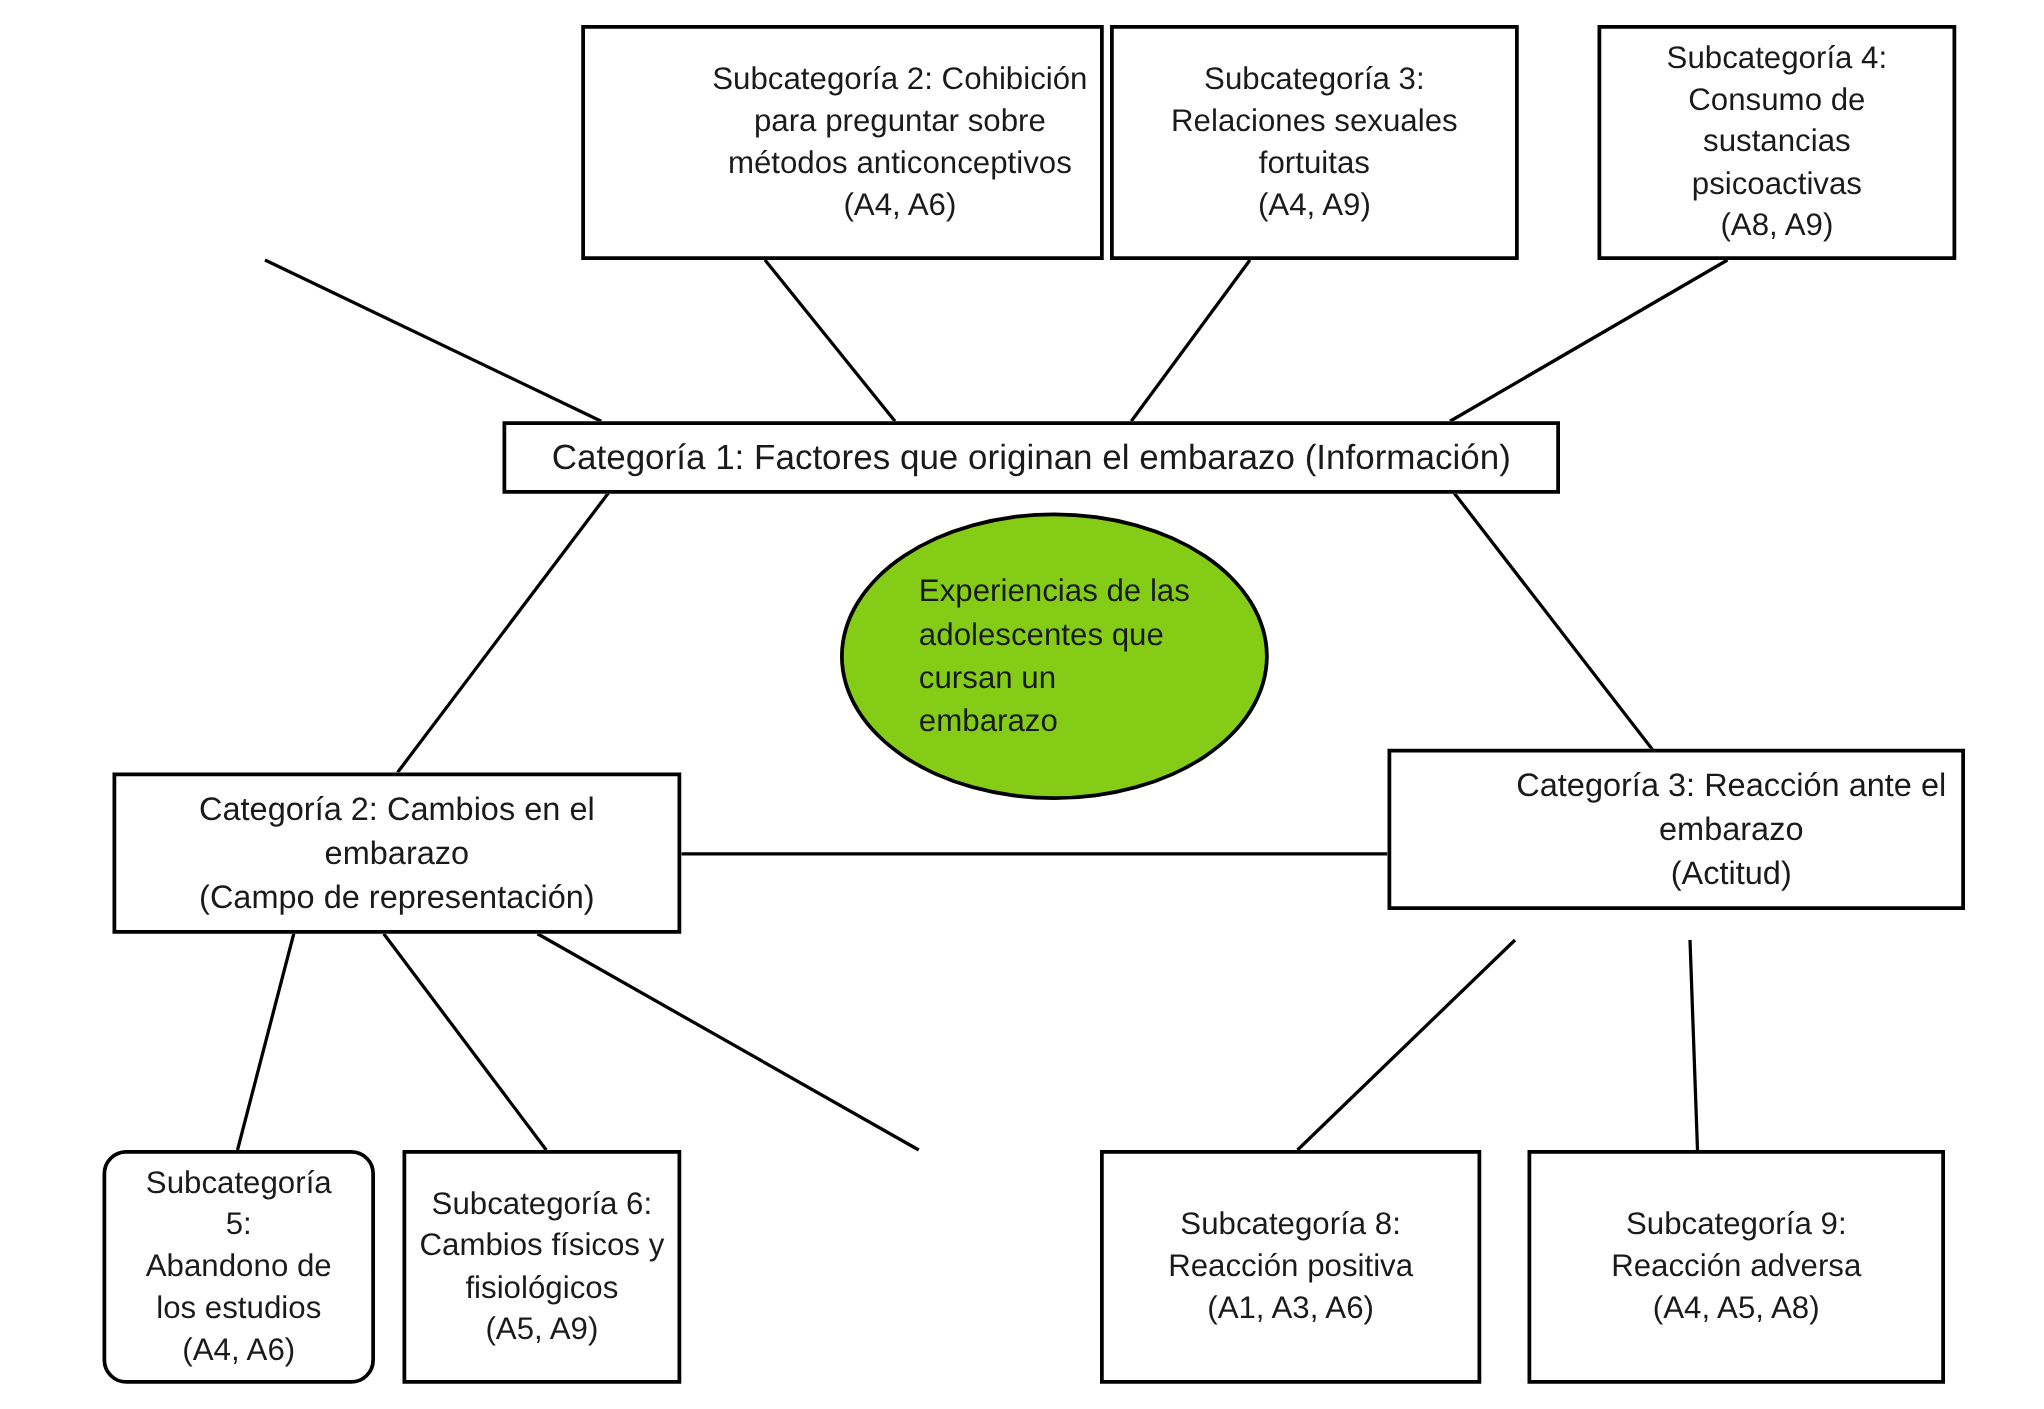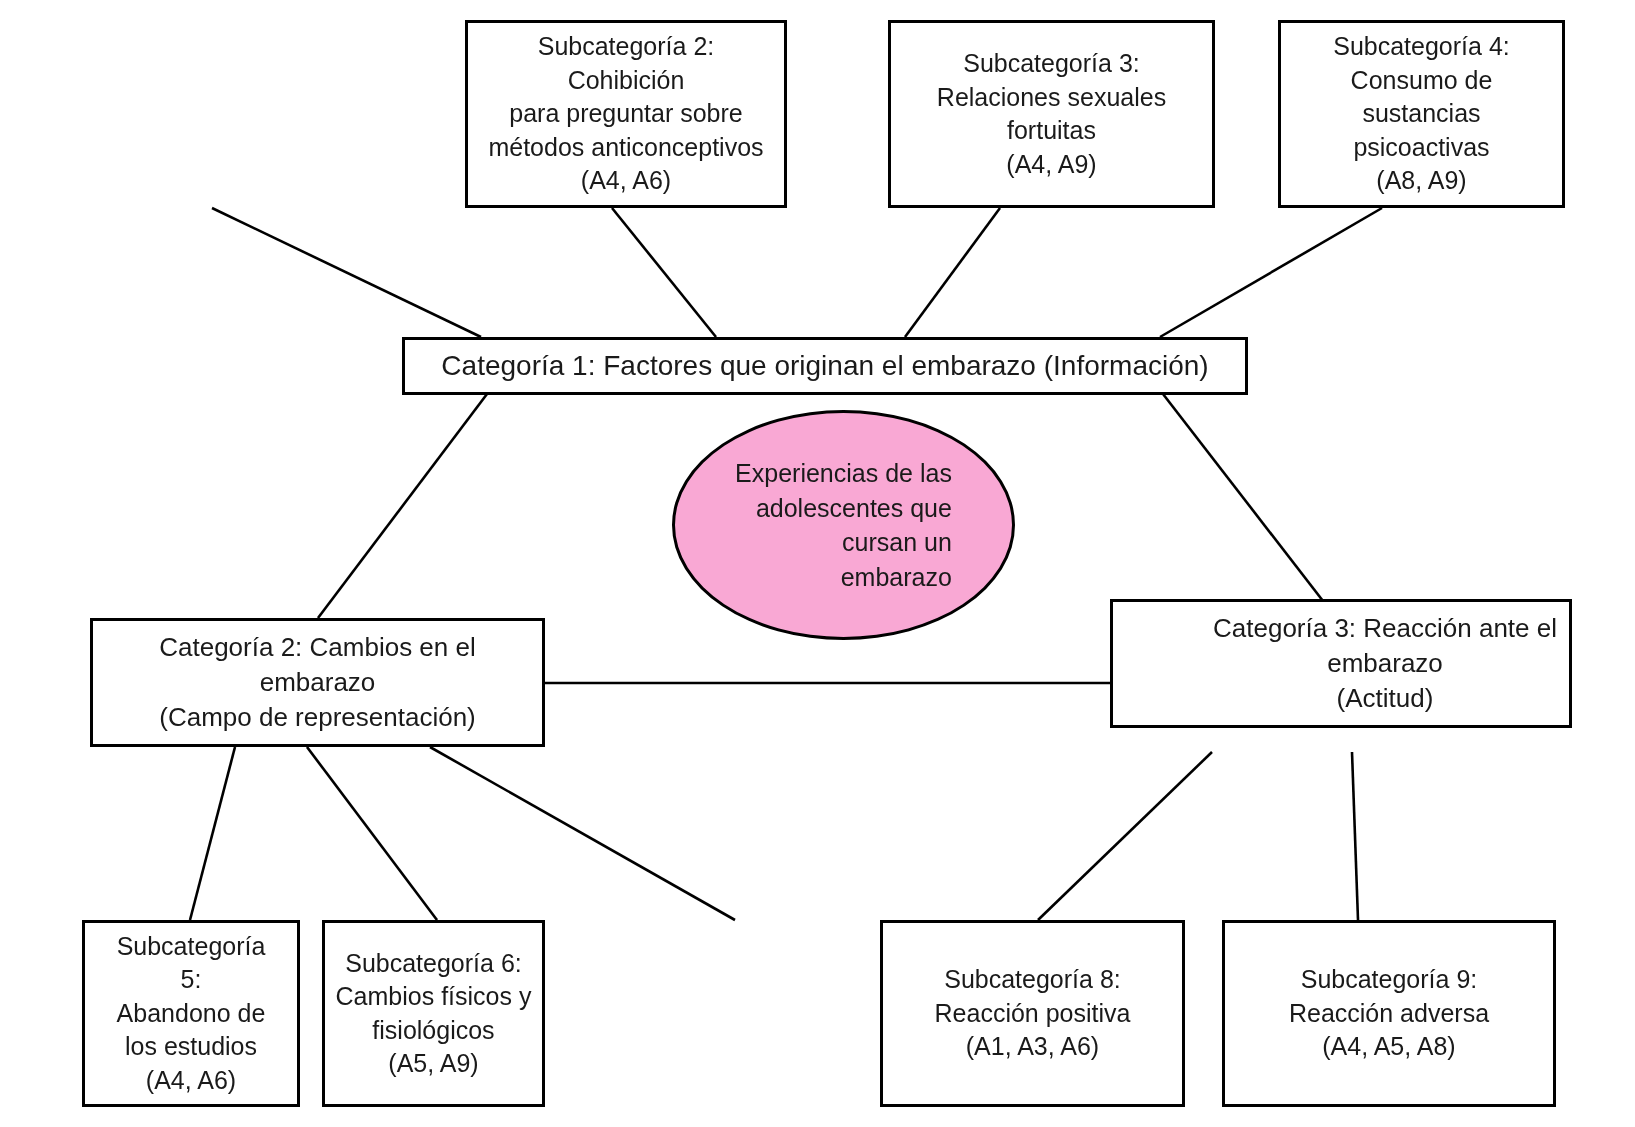--- a/index.html
+++ b/index.html
@@ -43,27 +43,27 @@
   .node.cat {
     font-size: 26px;
     justify-content: flex-end;
   }
   .node.cat-wide {
     font-size: 28px;
   }
   .ellipse {
     position: absolute;
     box-sizing: border-box;
-    background: #f9a8d4;
+    background: #84cc16;
     border: 3px solid #000000;
     border-radius: 50%;
     display: flex;
     align-items: center;
     justify-content: center;
-    text-align: right;
+    text-align: left;
     color: #1a1a1a;
     font-size: 25px;
     line-height: 1.38;
     white-space: pre-line;
     z-index: 3;
   }
 </style>
 </head>
 <body>
 
@@ -92,21 +92,21 @@
 
       <line x1="430" y1="747" x2="735" y2="920"></line>
 
       <line x1="1212" y1="752" x2="1038" y2="920"></line>
 
       <line x1="1352" y1="752" x2="1358" y2="920"></line>
     </g>
   </svg>
 
 
-  <div class="node subcat" style="left:465px; top:20px; width:322px; height:188px; padding:0 10px;">
+  <div class="node subcat" style="left:465px; top:20px; width:418px; height:188px; padding:0 10px;justify-content:flex-end;">
     <span>Subcategoría 2: Cohibición
 para preguntar sobre
 métodos anticonceptivos
 (A4, A6)</span>
   </div>
 
   <div class="node subcat" style="left:888px; top:20px; width:327px; height:188px; padding:0 10px;">
     <span>Subcategoría 3:
 Relaciones sexuales
 fortuitas
@@ -136,21 +136,21 @@
     <span>Categoría 2: Cambios en el embarazo
 (Campo de representación)</span>
   </div>
 
   <div class="node cat" style="left:1110px; top:599px; width:462px; height:129px; padding:0 12px;">
     <span>Categoría 3: Reacción ante el
 embarazo
 (Actitud)</span>
   </div>
 
-  <div class="node subcat" style="left:82px; top:920px; width:218px; height:187px; padding:0 18px;">
+  <div class="node subcat" style="left:82px; top:920px; width:218px; height:187px; padding:0 18px;border-radius:19px;">
     <span>Subcategoría 5:
 Abandono de
 los estudios
 (A4, A6)</span>
   </div>
 
   <div class="node subcat" style="left:322px; top:920px; width:223px; height:187px; padding:0 8px;">
     <span>Subcategoría 6:
 Cambios físicos y
 fisiológicos

